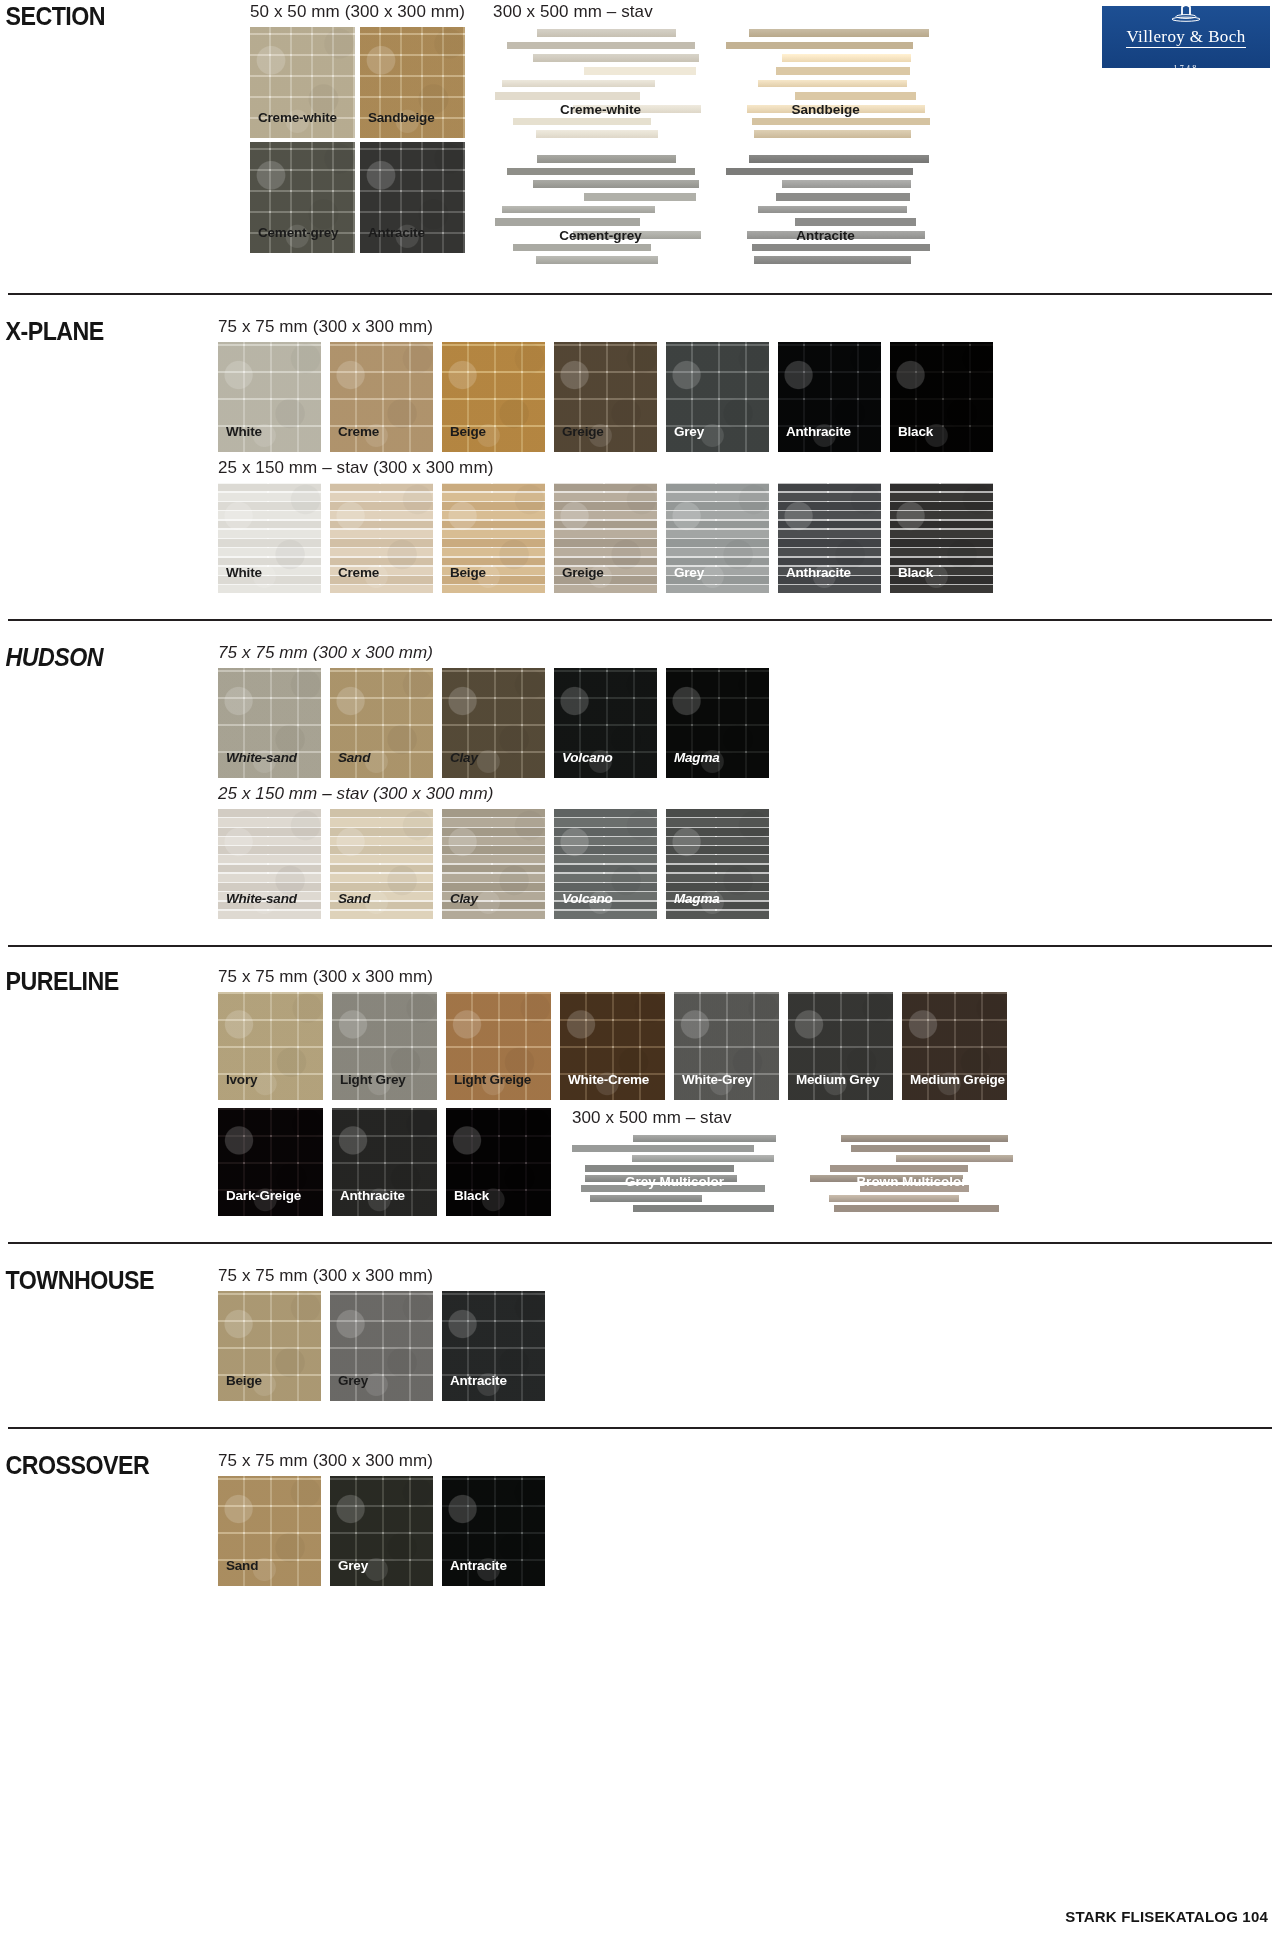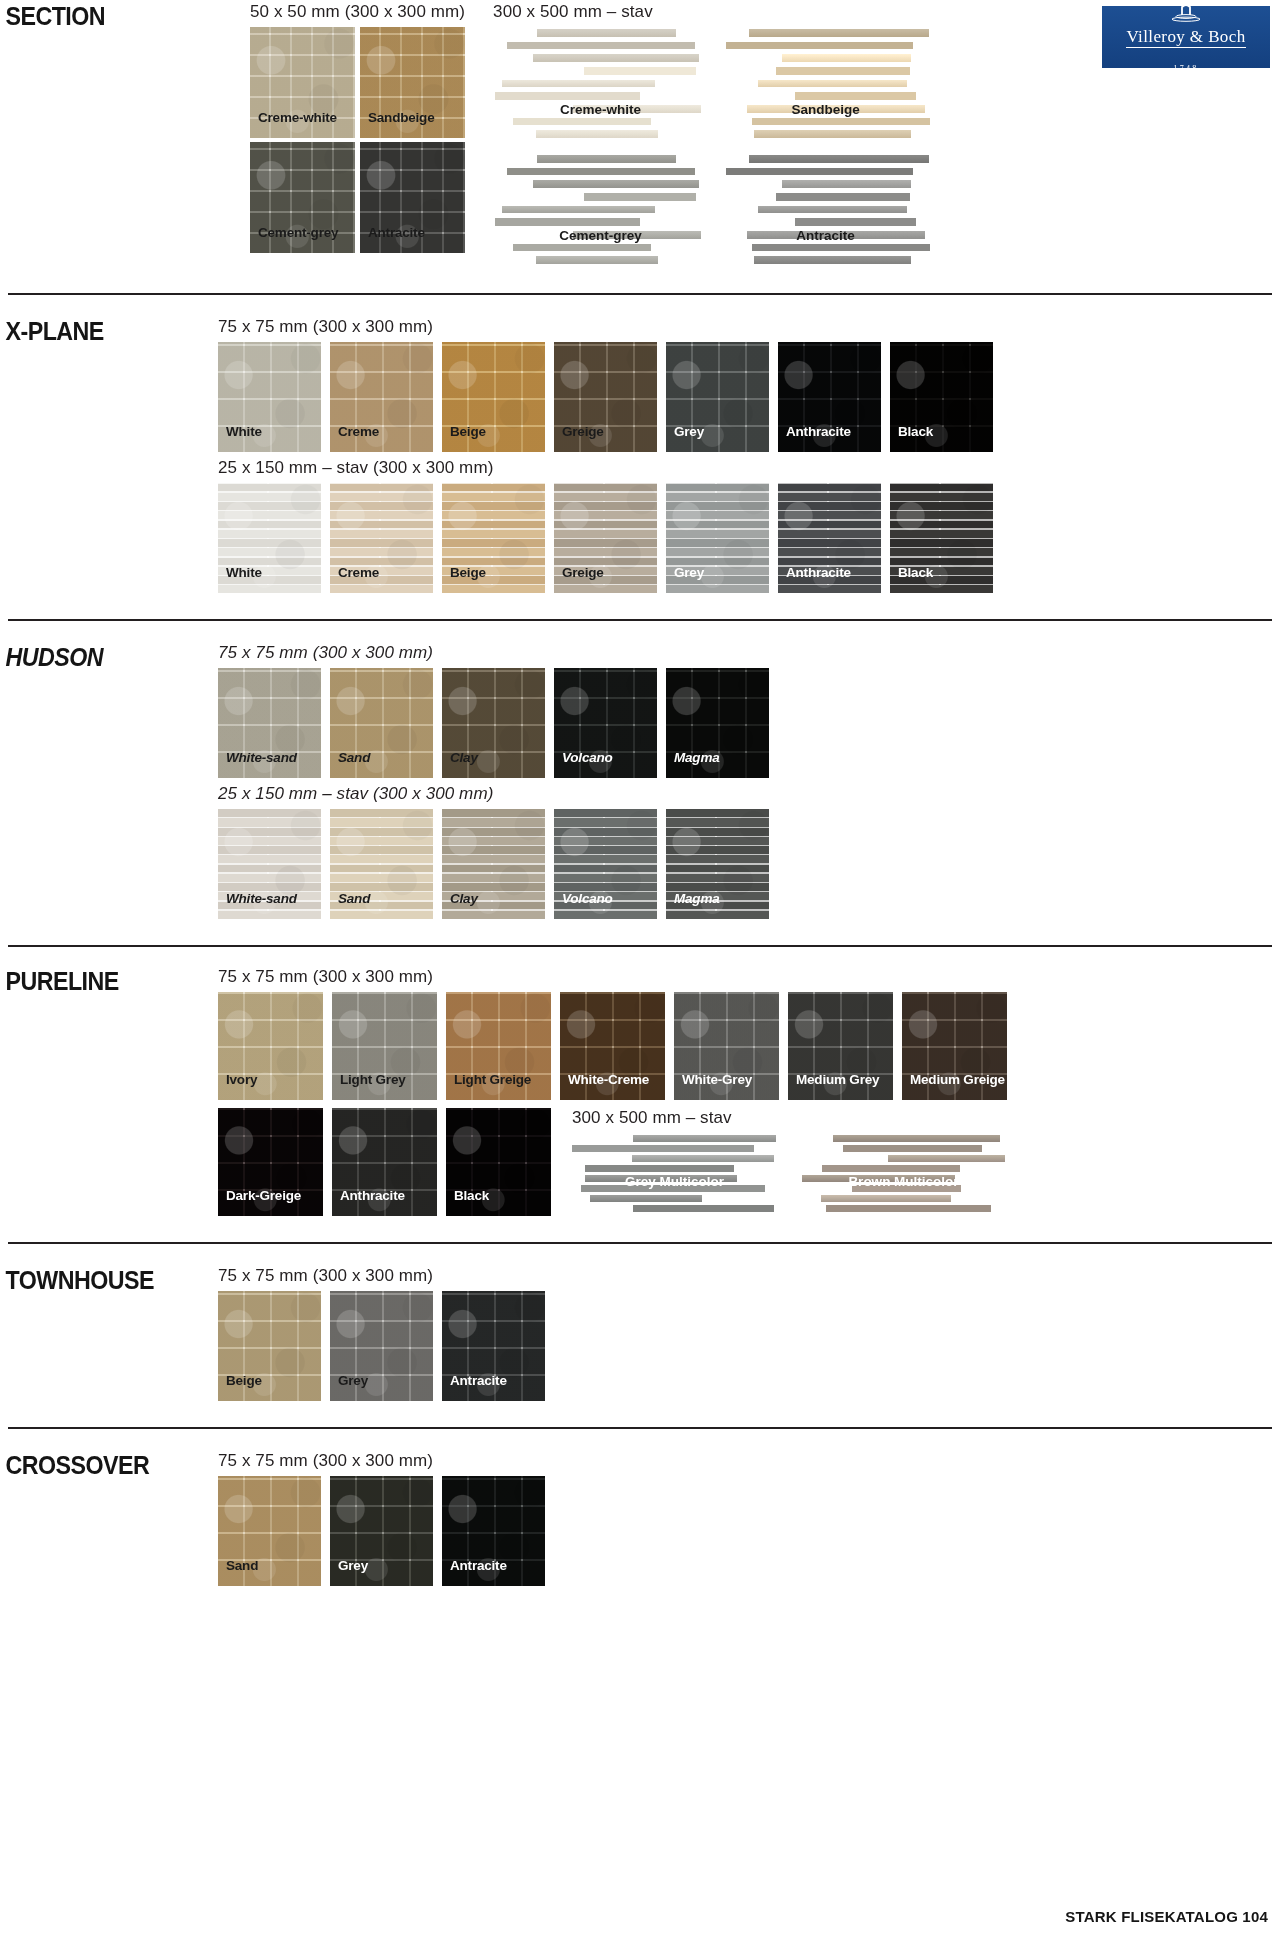--- a/index.html
+++ b/index.html
@@ -405,21 +405,21 @@
           <div class="swatch" style="width: 105px; height: 108px; background: repeating-linear-gradient(90deg, rgb(138, 138, 136) 0px, rgb(138, 138, 136) 25px, rgba(255, 255, 255, 0.55) 25px, rgba(255, 255, 255, 0.55) 27px), repeating-linear-gradient(0deg, rgb(125, 125, 123) 0px, rgb(125, 125, 123) 25px, rgba(255, 255, 255, 0.55) 25px, rgba(255, 255, 255, 0.55) 27px) rgb(138, 138, 136); background-blend-mode: multiply;">
             <div class="noise"></div>
             <span class="label lbl-light">Anthracite</span>
           </div>
           <div class="swatch" style="width: 105px; height: 108px; background: repeating-linear-gradient(90deg, rgb(68, 60, 63) 0px, rgb(68, 60, 63) 25px, rgba(255, 255, 255, 0.55) 25px, rgba(255, 255, 255, 0.55) 27px), repeating-linear-gradient(0deg, rgb(58, 51, 55) 0px, rgb(58, 51, 55) 25px, rgba(255, 255, 255, 0.55) 25px, rgba(255, 255, 255, 0.55) 27px) rgb(68, 60, 63); background-blend-mode: multiply;">
             <div class="noise"></div>
             <span class="label lbl-light">Black</span>
           </div>
           <div style="margin-left: 12px;">
             <div class="size-label">300 x 500 mm – stav</div>
-            <div style="display: flex; gap: 24px; text-align: center;">
+            <div style="display: flex; gap: 32px; text-align: center;">
               <div class="stav" style="width: 205px; height: 80px;">
                 <div class="plank" style="left: 29.8983%; width: 69.7283%; top: 2px; height: 7px; background: linear-gradient(rgb(169, 170, 168) 0%, rgb(138, 140, 138) 100%); filter: brightness(1);"></div>
                 <div class="plank" style="left: 0.166981%; width: 88.3825%; top: 12px; height: 7px; background: linear-gradient(rgb(138, 140, 138) 0%, rgb(138, 140, 138) 100%); filter: brightness(1.11);"></div>
                 <div class="plank" style="left: 29.0393%; width: 69.6062%; top: 22px; height: 7px; background: linear-gradient(rgb(169, 170, 168) 0%, rgb(138, 140, 138) 100%); filter: brightness(1.07);"></div>
                 <div class="plank" style="left: 6.16584%; width: 72.8993%; top: 32px; height: 7px; background: linear-gradient(rgb(138, 140, 138) 0%, rgb(138, 140, 138) 100%); filter: brightness(0.97);"></div>
                 <div class="plank" style="left: 6.48821%; width: 73.7619%; top: 42px; height: 7px; background: linear-gradient(rgb(169, 170, 168) 0%, rgb(138, 140, 138) 100%); filter: brightness(0.93);"></div>
                 <div class="plank" style="left: 4.44604%; width: 89.6939%; top: 52px; height: 7px; background: linear-gradient(rgb(138, 140, 138) 0%, rgb(138, 140, 138) 100%); filter: brightness(1.05);"></div>
                 <div class="plank" style="left: 9.00227%; width: 54.1954%; top: 62px; height: 7px; background: linear-gradient(rgb(169, 170, 168) 0%, rgb(138, 140, 138) 100%); filter: brightness(0.93);"></div>
                 <div class="plank" style="left: 29.9643%; width: 68.7663%; top: 72px; height: 7px; background: linear-gradient(rgb(138, 140, 138) 0%, rgb(138, 140, 138) 100%); filter: brightness(0.93);"></div>
                 <span class="label lbl-light">Grey Multicolor</span>

